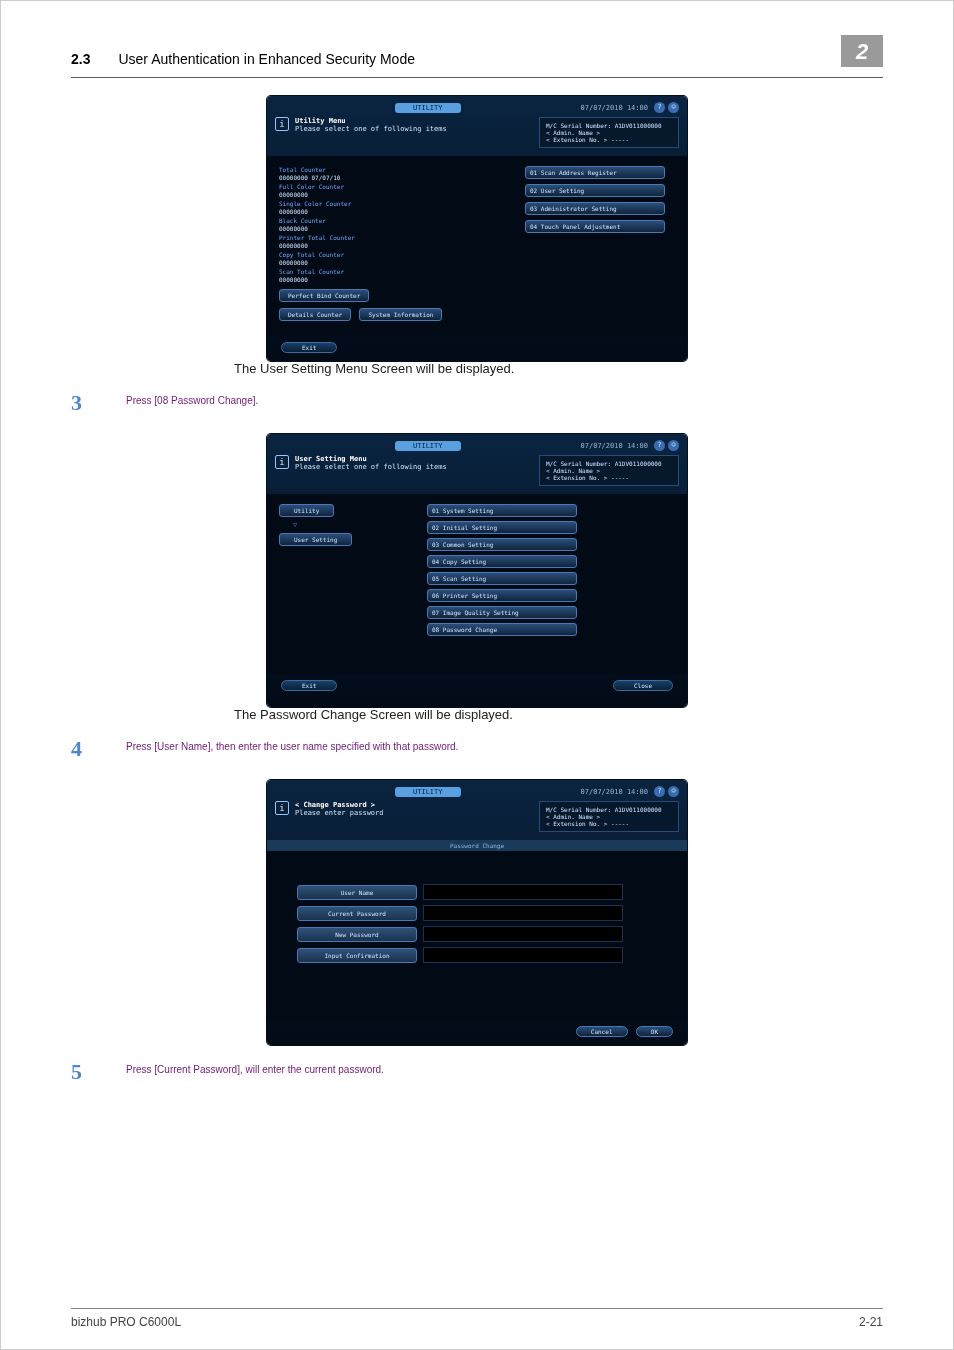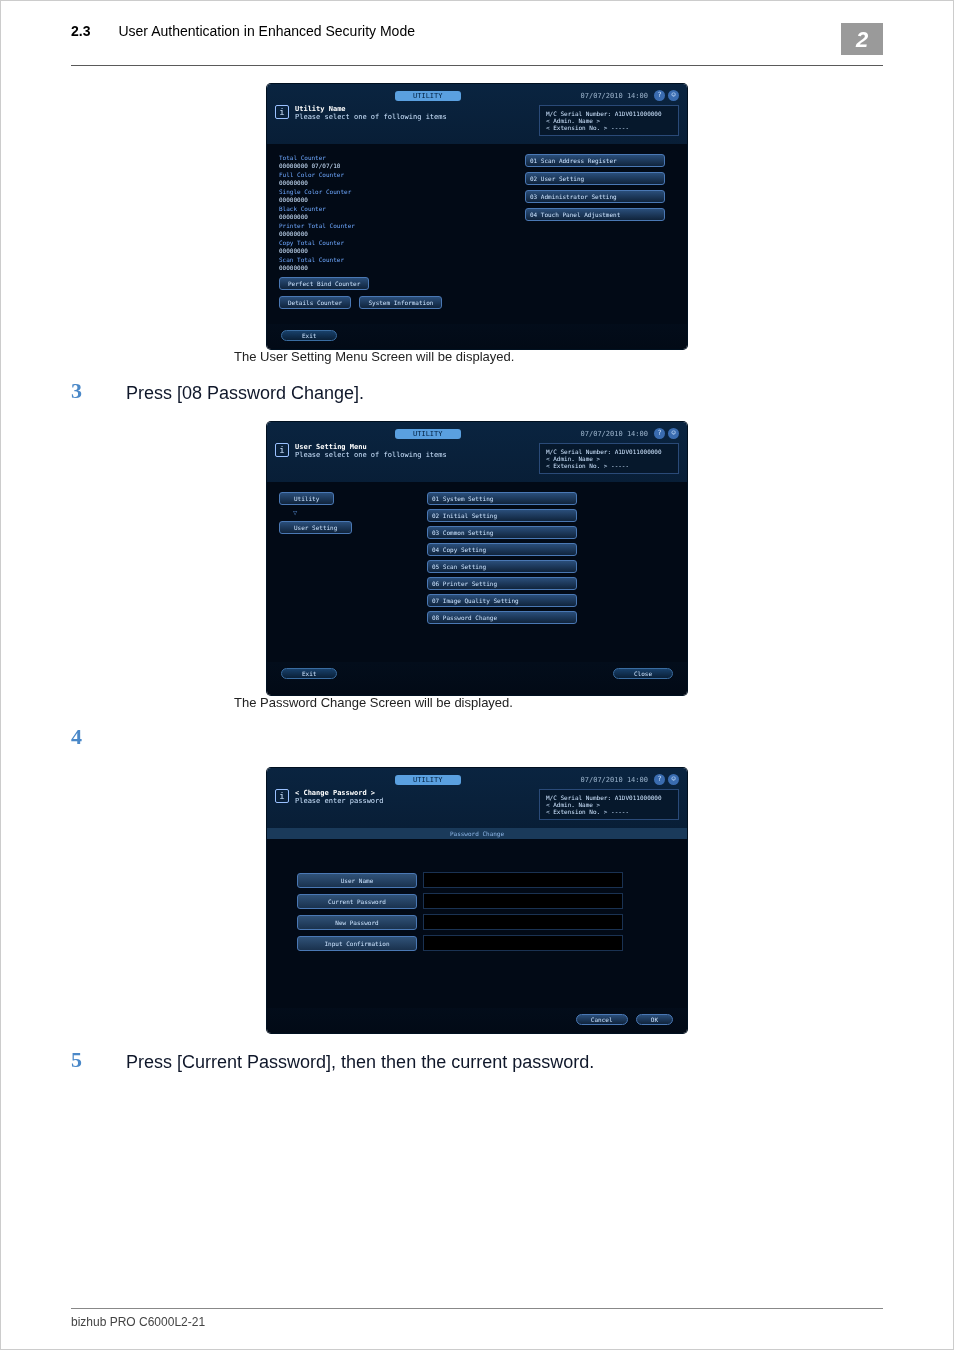--- a/index.html
+++ b/index.html
@@ -1,17 +1,17 @@
 <!DOCTYPE html>
 <html><head>
 <meta charset="utf-8">
 <style>
   *{box-sizing:border-box;margin:0;padding:0}
   body{background:#fff;font-family:Arial,Helvetica,sans-serif;width:954px;height:1350px;position:relative;border:1px solid #ccc}
-  .hdr{display:flex;align-items:flex-start;padding:22px 70px 6px 70px}
+  .hdr{display:flex;align-items:flex-end;padding:34px 70px 6px 70px}
   .secno{font-weight:700;font-size:14px;margin-right:28px}
   .secttl{font-weight:400;font-size:14px;flex:1}
   .pgtab{background:#9a9a9a;color:#fff;width:42px;height:32px;display:flex;align-items:flex-end;justify-content:center;font-style:italic;font-weight:700;font-size:22px;padding-bottom:2px}
   .rule{border:0;border-top:1px solid #5a5a5a;margin:4px 70px 0 70px}
   .content{padding:0 103px}
   .screen{margin:18px auto 0 auto;width:420px;background:linear-gradient(#0a2440,#020a16);border-radius:4px;overflow:hidden;font-family:"Lucida Console",monospace;color:#9ac1ff;font-size:7px;box-shadow:0 0 0 1px #001020}
   .sc-top{display:flex;align-items:center;padding:6px 8px 4px 8px}
   .sc-title-chip{background:#5aa0e0;color:#002040;font-size:7px;padding:1px 18px;border-radius:3px;margin:0 auto}
   .sc-date{color:#d0e8ff;opacity:.7}
   .sc-icons{margin-left:6px;display:flex;gap:3px}
@@ -34,22 +34,22 @@
   .arrow{color:#4a78b4;margin:0 0 4px 14px}
   .pc-tab{background:#1a3a5a;color:#8fb8e8;padding:2px 0;text-align:center;font-size:6px}
   .fld-row{display:flex;align-items:center;margin:5px 0}
   .fld-lbl{width:120px;background:linear-gradient(#305278,#1a324e);border:1px solid #4a78b4;border-radius:3px;color:#cde4ff;font-size:6px;padding:3px 6px;text-align:center;margin-right:6px}
   .fld-inp{flex:1;max-width:200px;height:16px;background:#000;border:1px solid #1a3252}
   .bot-btns{text-align:right;padding:6px 10px 8px 0}
   .bot-btns .sm-btn{border-radius:10px;padding:1px 14px}
   .txt{font-size:13px;color:#222;margin-left:130px}
   .step{display:flex;align-items:flex-start;margin-top:14px;margin-left:70px}
   .stepno{color:#4a88c8;font-weight:700;font-size:22px;width:55px;font-family:Georgia,serif}
-  .steptxt{font-size:18px;color:#0f172a;padding-top:5px}
-  .footer{position:absolute;bottom:20px;left:70px;right:70px;border-top:1px solid #888;padding-top:6px;display:flex;font-size:12px;color:#444}
+  .steptxt{font-size:10px;color:#701a75;padding-top:5px}
+  .footer{position:absolute;bottom:20px;left:70px;right:70px;border-top:1px solid #888;padding-top:6px;display:flex;justify-content:space-between;font-size:12px;color:#444}
 </style>
 </head>
 <body>
 
 <div class="hdr">
   <span class="secno">2.3</span>
   <span class="secttl">User Authentication in Enhanced Security Mode</span>
   <span class="pgtab">2</span>
 </div>
 <hr class="rule">
@@ -61,21 +61,21 @@
     <span class="sc-date">07/07/2010 14:00</span>
     <span class="sc-icons">
           <span>?</span>
           <span>☺</span>
         </span>
   </div>
   <div class="sc-info">
     <div class="sc-info-left">
       <span class="sc-i">i</span>
       <div>
-        <div style="color:#fff;font-weight:700">Utility Name</div>
+        <div style="color:#fff;font-weight:700">Utility Menu</div>
         <div style="color:#cde4ff">Please select one of following items</div>
       </div>
     </div>
     <div class="sc-info-right">
       <div>M/C Serial Number: A1DV011000000</div>
       <div>&lt; Admin. Name &gt;</div>
       <div>&lt; Extension No. &gt;  -----</div>
     </div>
   </div>
   <div class="sc-body">
@@ -169,20 +169,21 @@
     <span class="exit-btn">Exit</span>
     <span class="exit-btn" style="margin-right:0">Close</span>
   </div>
 </div>
 
 <div class="txt">The Password Change Screen will be displayed.</div>
 </div>
 
 <div class="step">
   <span class="stepno">4</span>
+  <span class="steptxt">Press [User Name], then enter the user name specified with that password.</span>
 </div>
 
 <div class="content">
 <div class="screen">
   <div class="sc-top">
     <span class="sc-title-chip">UTILITY</span>
     <span class="sc-date">07/07/2010 14:00</span>
     <span class="sc-icons">
           <span>?</span>
           <span>☺</span>
@@ -226,19 +227,19 @@
   <div class="bot-btns">
     <span class="sm-btn">Cancel</span>
     <span class="sm-btn">OK</span>
   </div>
 </div>
 
 </div>
 
 <div class="step">
   <span class="stepno">5</span>
-  <span class="steptxt">Press [Current Password], then then the current password.</span>
+  <span class="steptxt">Press [Current Password], will enter the current password.</span>
 </div>
 
 <div class="footer">
   <span>bizhub PRO C6000L</span>
   <span>2-21</span>
 </div>
 
 </body></html>

